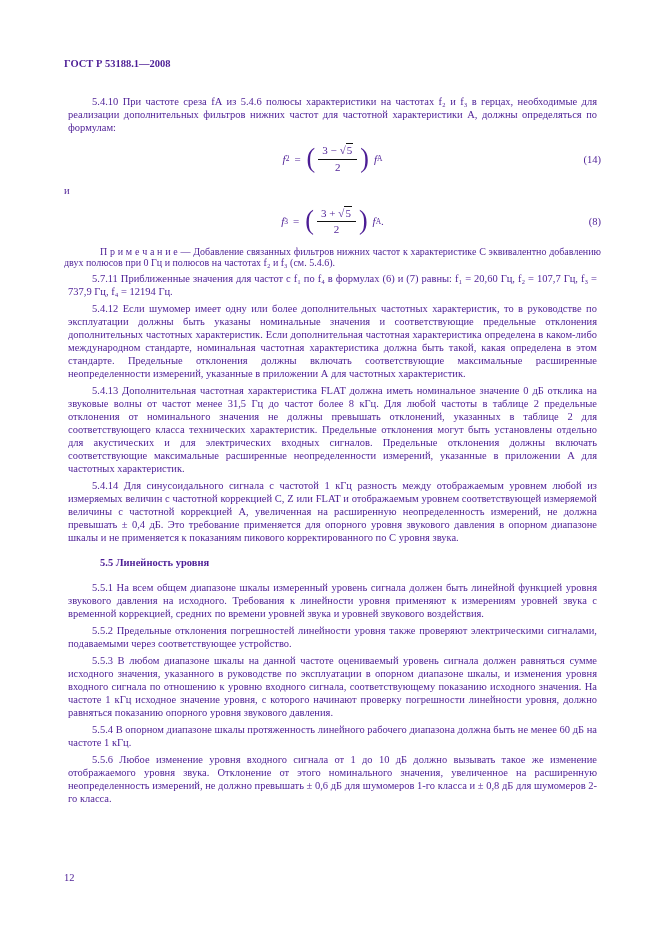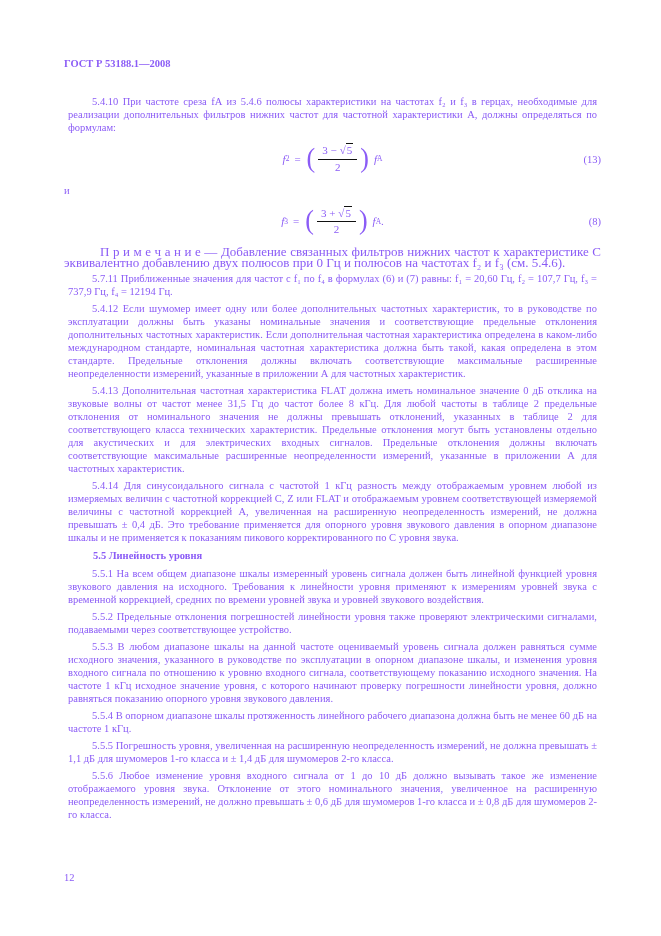--- a/index.html
+++ b/index.html
@@ -3,46 +3,46 @@
 <meta charset="utf-8">
 <style>
   html, body { margin: 0; padding: 0; background: #ffffff; }
   .page {
     position: relative;
     width: 661px;
     height: 936px;
     box-sizing: border-box;
     background: #ffffff;
     font-family: "Liberation Serif", serif;
-    color: #8b5cf6;
+    color: #4c1d95;
     padding: 58px 60px 0 64px;
     overflow: hidden;
   }
   .doc-header {
     font-size: 10.5px;
     font-weight: bold;
     margin: 0 0 26px 0;
   }
   .body-text {
     margin: 4px;
     font-size: 10.5px;
     line-height: 13px;
     text-align: justify;
     text-indent: 24px;
   }
   .section-heading {
-    margin: 5px;
+    margin: 12px;
     font-size: 10.5px;
     line-height: 13px;
     font-weight: bold;
     text-indent: 24px;
   }
   .note-text {
     margin: 0 0;
-    font-size: 13px;
+    font-size: 10px;
     line-height: 11px;
     text-align: justify;
     text-indent: 36px;
   }
   .connector {
     margin: 0;
     font-size: 10.5px;
     line-height: 13px;
   }
   .eq-row {
@@ -116,21 +116,21 @@
           <span>3 −</span>
           <span class="sqrt">√</span>
             <span class="radicand">5</span>
         </span>
         <span class="den">2</span>
       </span>
       <span class="paren">)</span>
       <span class="rhs var">f</span>
         <sub class="sub">A</sub>
     </span>
-    <span class="eq-num">(13)</span>
+    <span class="eq-num">(14)</span>
   </div>
 
   <p class="connector">и</p>
 
   <div class="eq-row">
     <span class="eq-body">
       <span class="var">f</span>
         <sub class="sub">3</sub>
       <span class="op">=</span>
       <span class="paren">(</span>
@@ -156,18 +156,17 @@
   <p class="body-text">5.4.12 Если шумомер имеет одну или более дополнительных частотных характеристик, то в руководстве по эксплуатации должны быть указаны номинальные значения и соответствующие предельные отклонения дополнительных частотных характеристик. Если дополнительная частотная характеристика определена в каком-либо международном стандарте, номинальная частотная характеристика должна быть такой, какая определена в этом стандарте. Предельные отклонения должны включать соответствующие максимальные расширенные неопределенности измерений, указанные в приложении А для частотных характеристик.</p>
   <p class="body-text">5.4.13 Дополнительная частотная характеристика FLAT должна иметь номинальное значение 0 дБ отклика на звуковые волны от частот менее 31,5 Гц до частот более 8 кГц. Для любой частоты в таблице 2 предельные отклонения от номинального значения не должны превышать отклонений, указанных в таблице 2 для соответствующего класса технических характеристик. Предельные отклонения могут быть установлены отдельно для акустических и для электрических входных сигналов. Предельные отклонения должны включать соответствующие максимальные расширенные неопределенности измерений, указанные в приложении А для частотных характеристик.</p>
   <p class="body-text">5.4.14 Для синусоидального сигнала с частотой 1 кГц разность между отображаемым уровнем любой из измеряемых величин с частотной коррекцией C, Z или FLAT и отображаемым уровнем соответствующей измеряемой величины с частотной коррекцией А, увеличенная на расширенную неопределенность измерений, не должна превышать ± 0,4 дБ. Это требование применяется для опорного уровня звукового давления в опорном диапазоне шкалы и не применяется к показаниям пикового корректированного по С уровня звука.</p>
 
   <p class="section-heading">5.5 Линейность уровня</p>
 
   <p class="body-text">5.5.1 На всем общем диапазоне шкалы измеренный уровень сигнала должен быть линейной функцией уровня звукового давления на исходного. Требования к линейности уровня применяют к измерениям уровней звука с временной коррекцией, средних по времени уровней звука и уровней звукового воздействия.</p>
   <p class="body-text">5.5.2 Предельные отклонения погрешностей линейности уровня также проверяют электрическими сигналами, подаваемыми через соответствующее устройство.</p>
   <p class="body-text">5.5.3 В любом диапазоне шкалы на данной частоте оцениваемый уровень сигнала должен равняться сумме исходного значения, указанного в руководстве по эксплуатации в опорном диапазоне шкалы, и изменения уровня входного сигнала по отношению к уровню входного сигнала, соответствующему показанию исходного значения. На частоте 1 кГц исходное значение уровня, с которого начинают проверку погрешности линейности уровня, должно равняться показанию опорного уровня звукового давления.</p>
   <p class="body-text">5.5.4 В опорном диапазоне шкалы протяженность линейного рабочего диапазона должна быть не менее 60 дБ на частоте 1 кГц.</p>
-  <p class="body-text">5.5.5 Погрешность уровня, увеличенная на расширенную неопределенность измерений, не должна превышать ± 1,1 дБ для шумомеров 1-го класса и ± 1,4 дБ для шумомеров 2-го класса.</p>
   <p class="body-text">5.5.6 Любое изменение уровня входного сигнала от 1 до 10 дБ должно вызывать такое же изменение отображаемого уровня звука. Отклонение от этого номинального значения, увеличенное на расширенную неопределенность измерений, не должно превышать ± 0,6 дБ для шумомеров 1-го класса и ± 0,8 дБ для шумомеров 2-го класса.</p>
 
   <div class="page-number">12</div>
 
 </div>
 
 </body></html>

